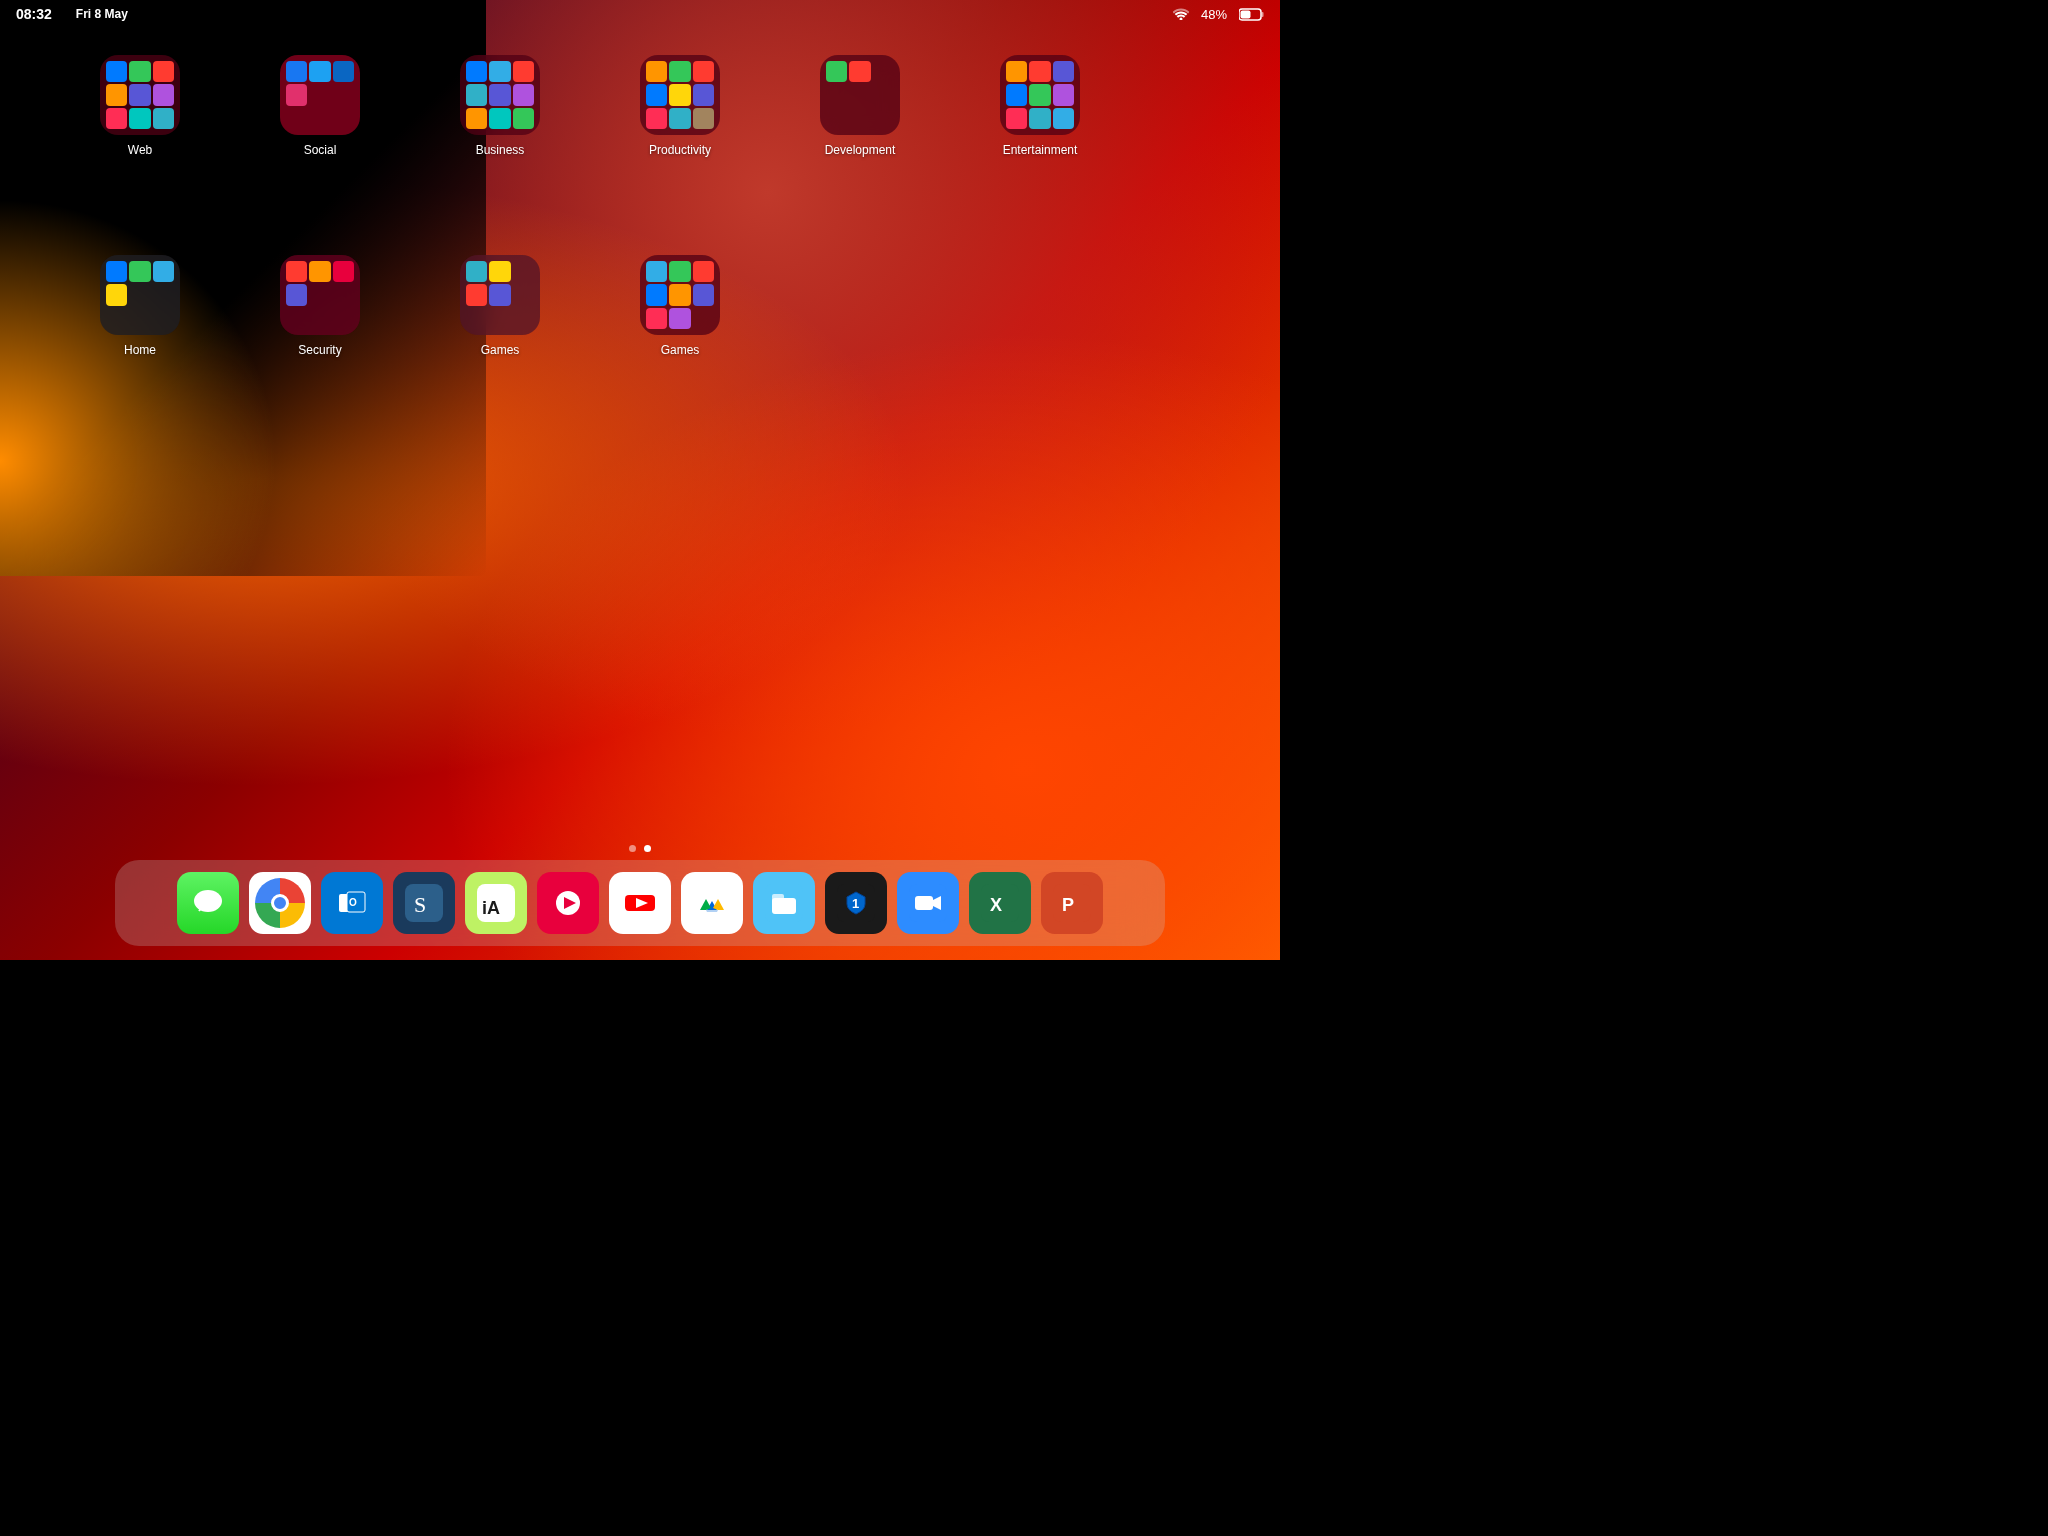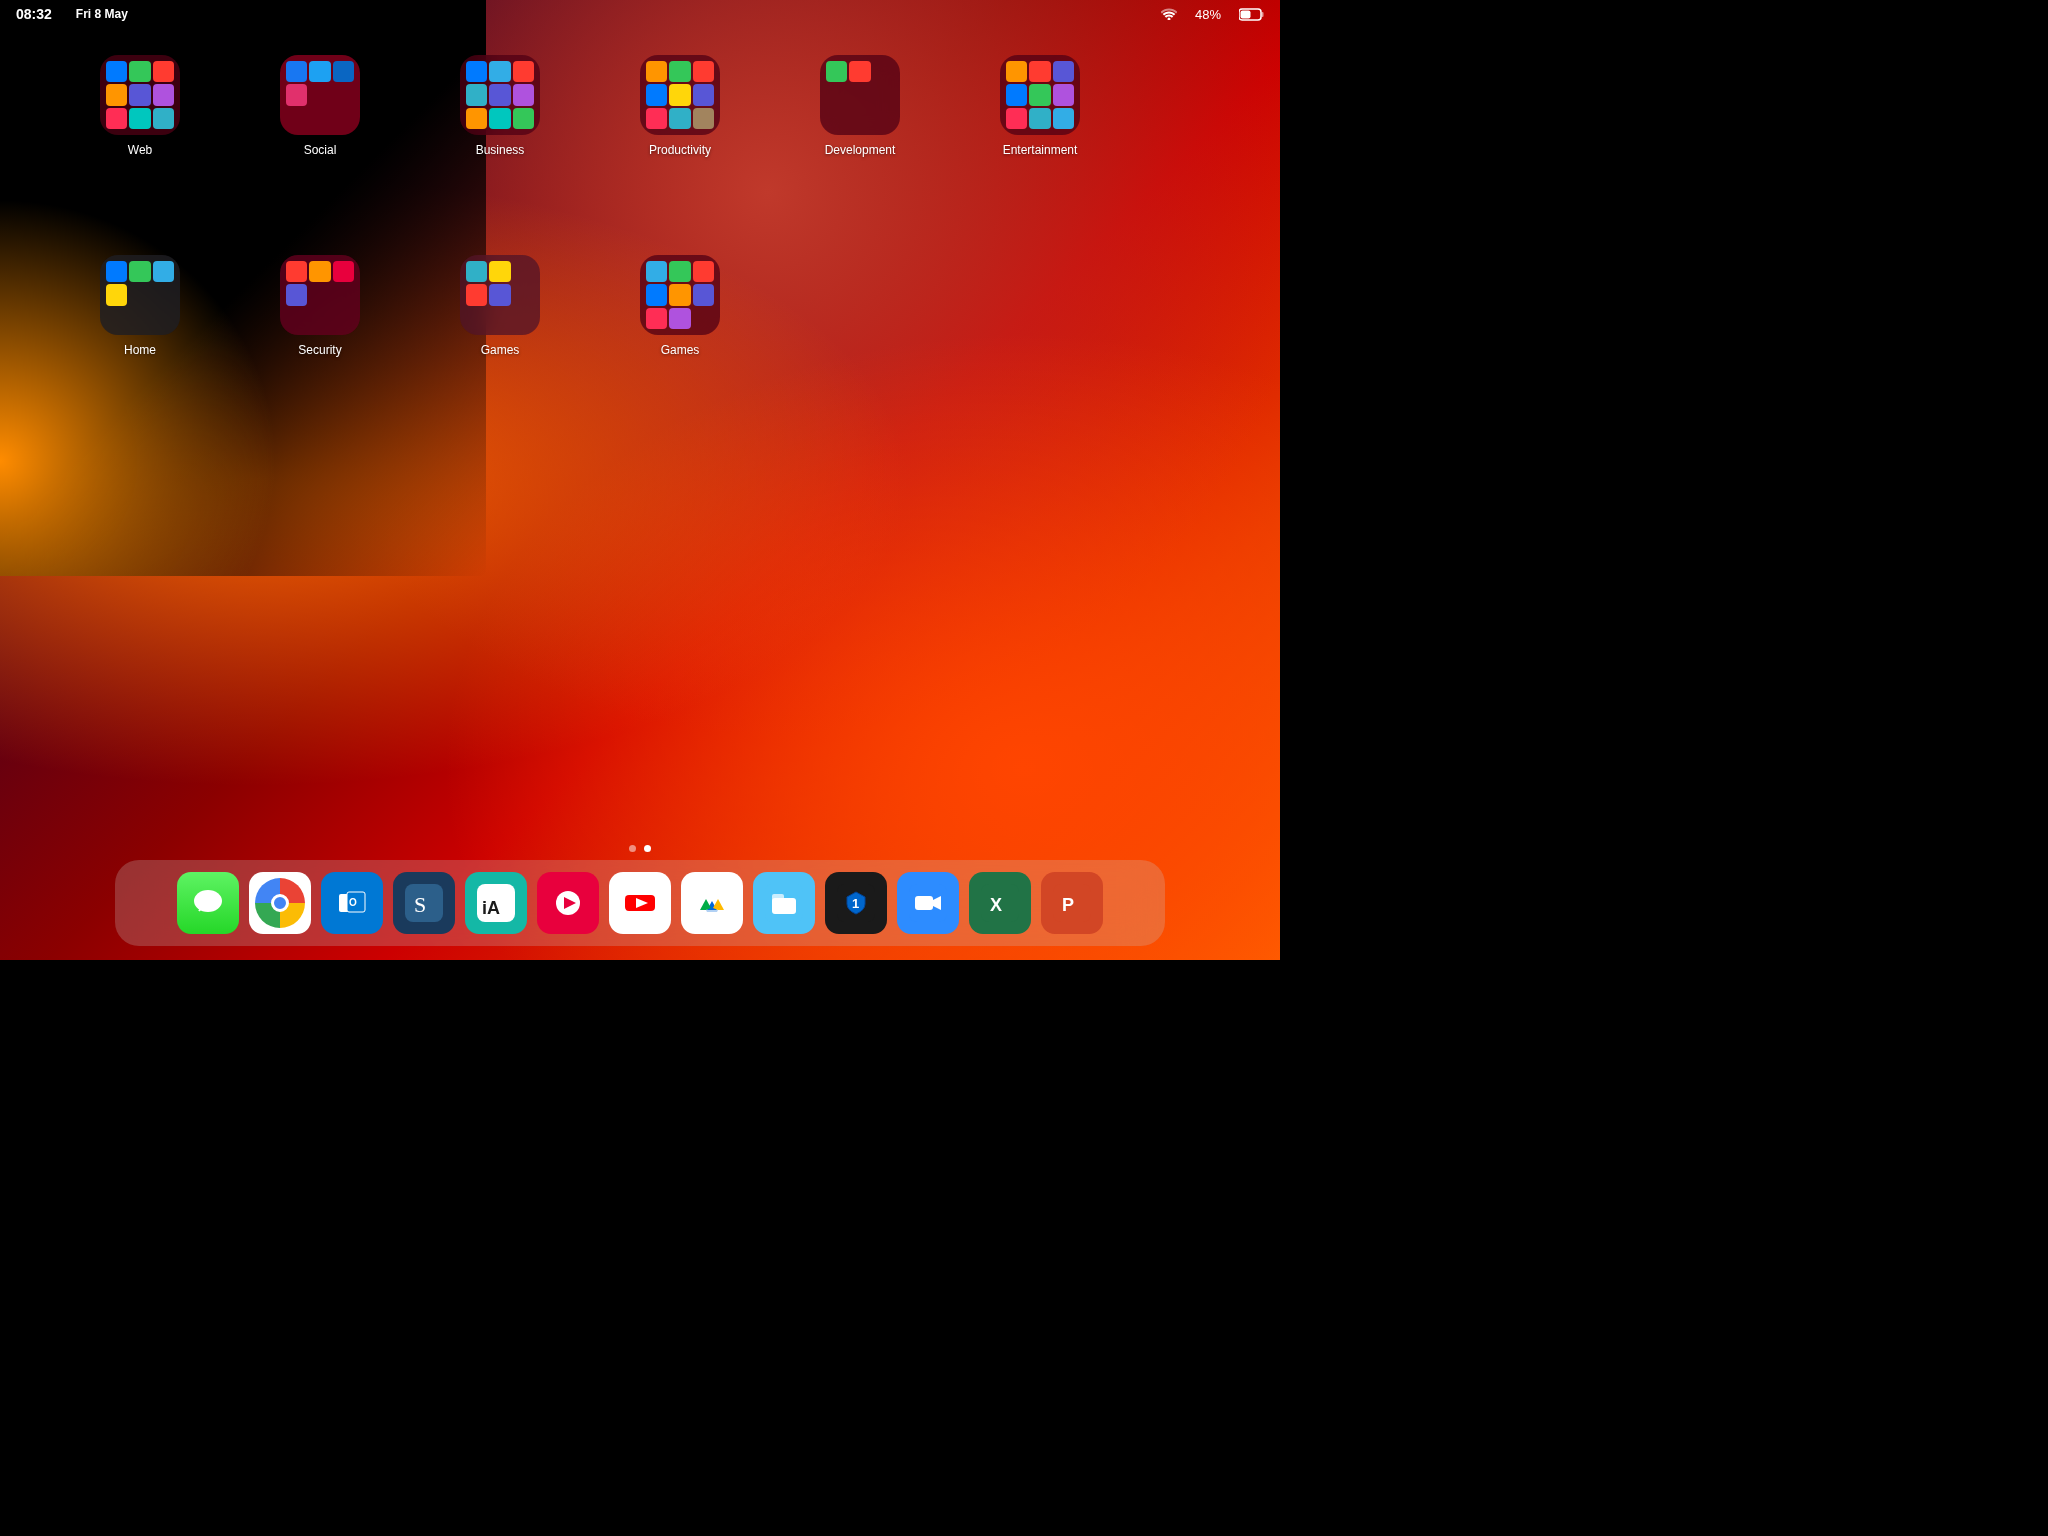--- a/index.html
+++ b/index.html
@@ -53,21 +53,21 @@
 
     .status-carrier {
       color: white;
       font-size: 12px;
       font-weight: 700;
     }
 
     .status-right {
       display: flex;
       align-items: center;
-      gap: 18px;
+      gap: 12px;
       color: white;
       font-size: 12px;
     }
 
     
     .app-grid {
       position: absolute;
       top: 55px;
       left: 80px;
       right: 80px;
@@ -416,21 +416,21 @@
     </svg>
   </div>
 
   <div class="dock-app" style="background:#1a3a5c;">
     <svg width="38" height="38" viewBox="0 0 38 38">
       <rect width="38" height="38" rx="8" fill="#2c5f8a"></rect>
       <text x="9" y="28" font-size="22" fill="white" font-family="Georgia,serif">S</text>
     </svg>
   </div>
 
-  <div class="dock-app" style="background:#14b8a6;">
+  <div class="dock-app" style="background:#bef264;">
     <svg width="38" height="38" viewBox="0 0 38 38">
       <rect width="38" height="38" rx="8" fill="white"></rect>
       <text x="5" y="30" font-size="18" fill="#1a1a1a" font-family="Arial" font-weight="bold">iA</text>
     </svg>
   </div>
 
   <div class="dock-app" style="background:#e8003d;">
     <svg width="38" height="38" viewBox="0 0 38 38">
       <circle cx="19" cy="19" r="12" fill="white"></circle>
       <polygon points="15,13 27,19 15,25" fill="#e8003d"></polygon>

